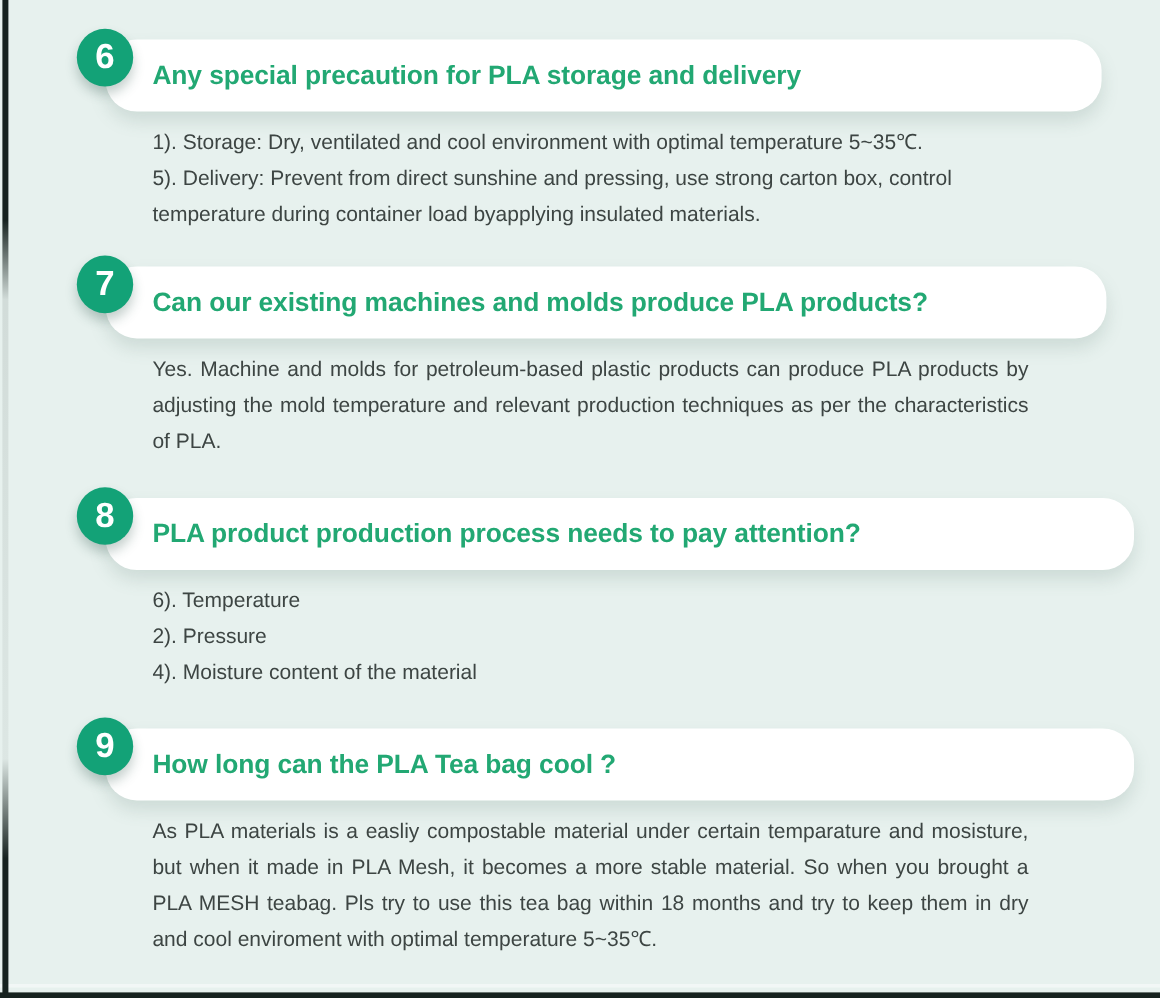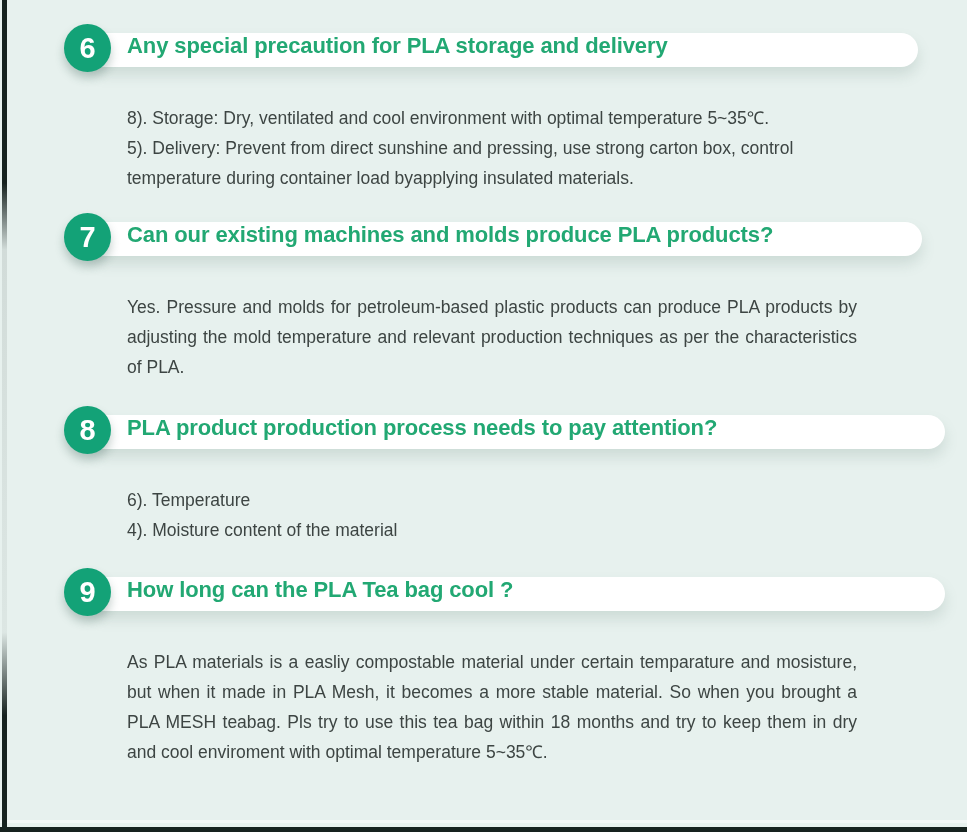--- a/index.html
+++ b/index.html
@@ -39,24 +39,24 @@
   .badge{
     position:absolute;left:0;top:-9px;
     width:47px;height:48px;border-radius:50%;
     background:var(--accent-green,#13a277);
     color:#fff;font-size:29px;font-weight:700;
     display:flex;align-items:center;justify-content:center;
     box-shadow:0 6px 10px rgba(40,80,70,0.28);
     z-index:2;
   }
   .pill{
-    position:relative;margin-left:24px;height:34px;
+    position:relative;margin-left:24px;height:60px;
     box-sizing:border-box;
     border-radius:26px;background:#fff;
-    display:flex;
+    display:flex;align-items:center;
     padding-left:39px;
     box-shadow:0 8px 14px rgba(90,120,110,0.18);
     z-index:1;
   }
   .pill-s6{width:830px;}
   .pill-s7{width:834px;}
   .pill-s8{width:857px;}
   .pill-s9{width:857px;}
 
   .q{
@@ -84,46 +84,47 @@
   <div class="edge-bottom"></div>
 
   <section class="faq-section s6">
     <header class="faq-header">
       <div class="badge">6</div>
       <div class="pill pill-s6">
         <h2 class="q">Any special precaution for PLA storage and delivery</h2>
       </div>
     </header>
     <div class="faq-body">
-      <p>8). Storage: Dry, ventilated and cool environment with optimal temperature 5~35℃.</p>
+      <p>1). Storage: Dry, ventilated and cool environment with optimal temperature 5~35℃.</p>
       <p>5). Delivery: Prevent from direct sunshine and pressing, use strong carton box, control temperature during container load byapplying insulated materials.</p>
     </div>
   </section>
 
   <section class="faq-section s7">
     <header class="faq-header">
       <div class="badge">7</div>
       <div class="pill pill-s7">
         <h2 class="q">Can our existing machines and molds produce PLA products?</h2>
       </div>
     </header>
     <div class="faq-body">
-      <p class="justify">Yes. Pressure and molds for petroleum-based plastic products can produce PLA products by adjusting the mold temperature and relevant production techniques as per the characteristics of PLA.</p>
+      <p class="justify">Yes. Machine and molds for petroleum-based plastic products can produce PLA products by adjusting the mold temperature and relevant production techniques as per the characteristics of PLA.</p>
     </div>
   </section>
 
   <section class="faq-section s8">
     <header class="faq-header">
       <div class="badge">8</div>
       <div class="pill pill-s8">
         <h2 class="q">PLA product production process needs to pay attention?</h2>
       </div>
     </header>
     <div class="faq-body">
       <p>6). Temperature</p>
+      <p>2). Pressure</p>
       <p>4). Moisture content of the material</p>
     </div>
   </section>
 
   <section class="faq-section s9">
     <header class="faq-header">
       <div class="badge">9</div>
       <div class="pill pill-s9">
         <h2 class="q">How long can the PLA Tea bag cool ?</h2>
       </div>

